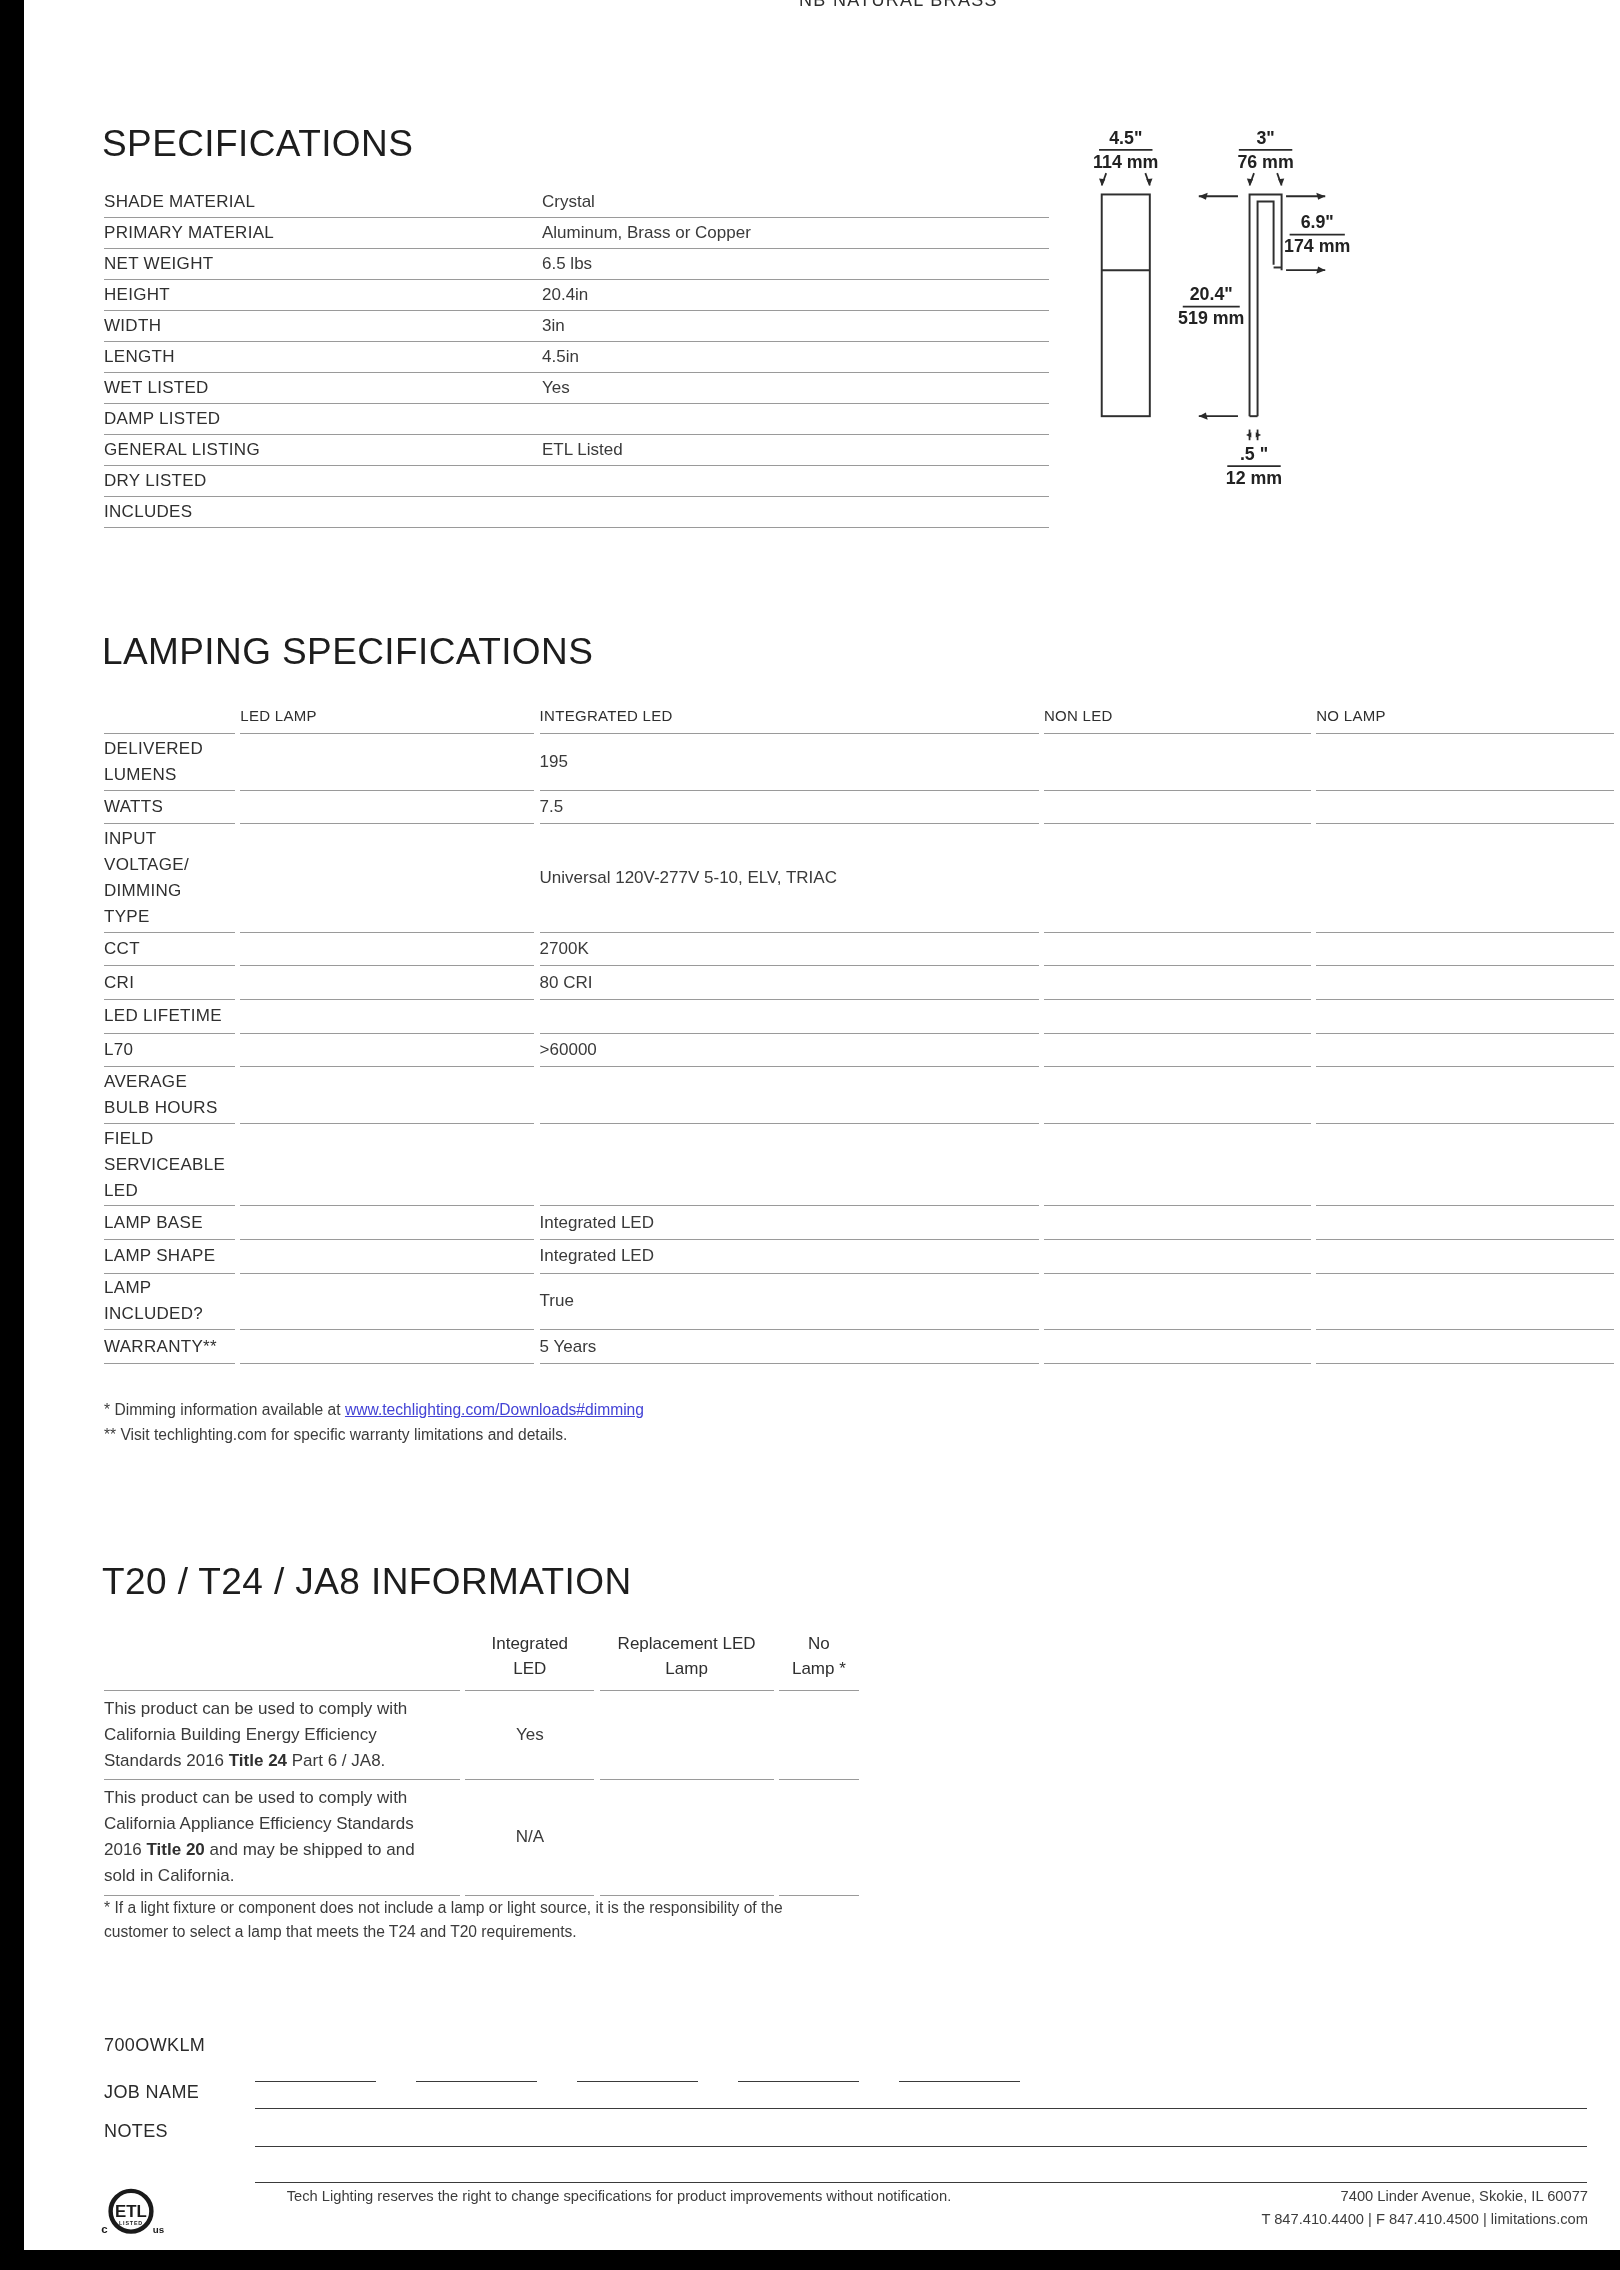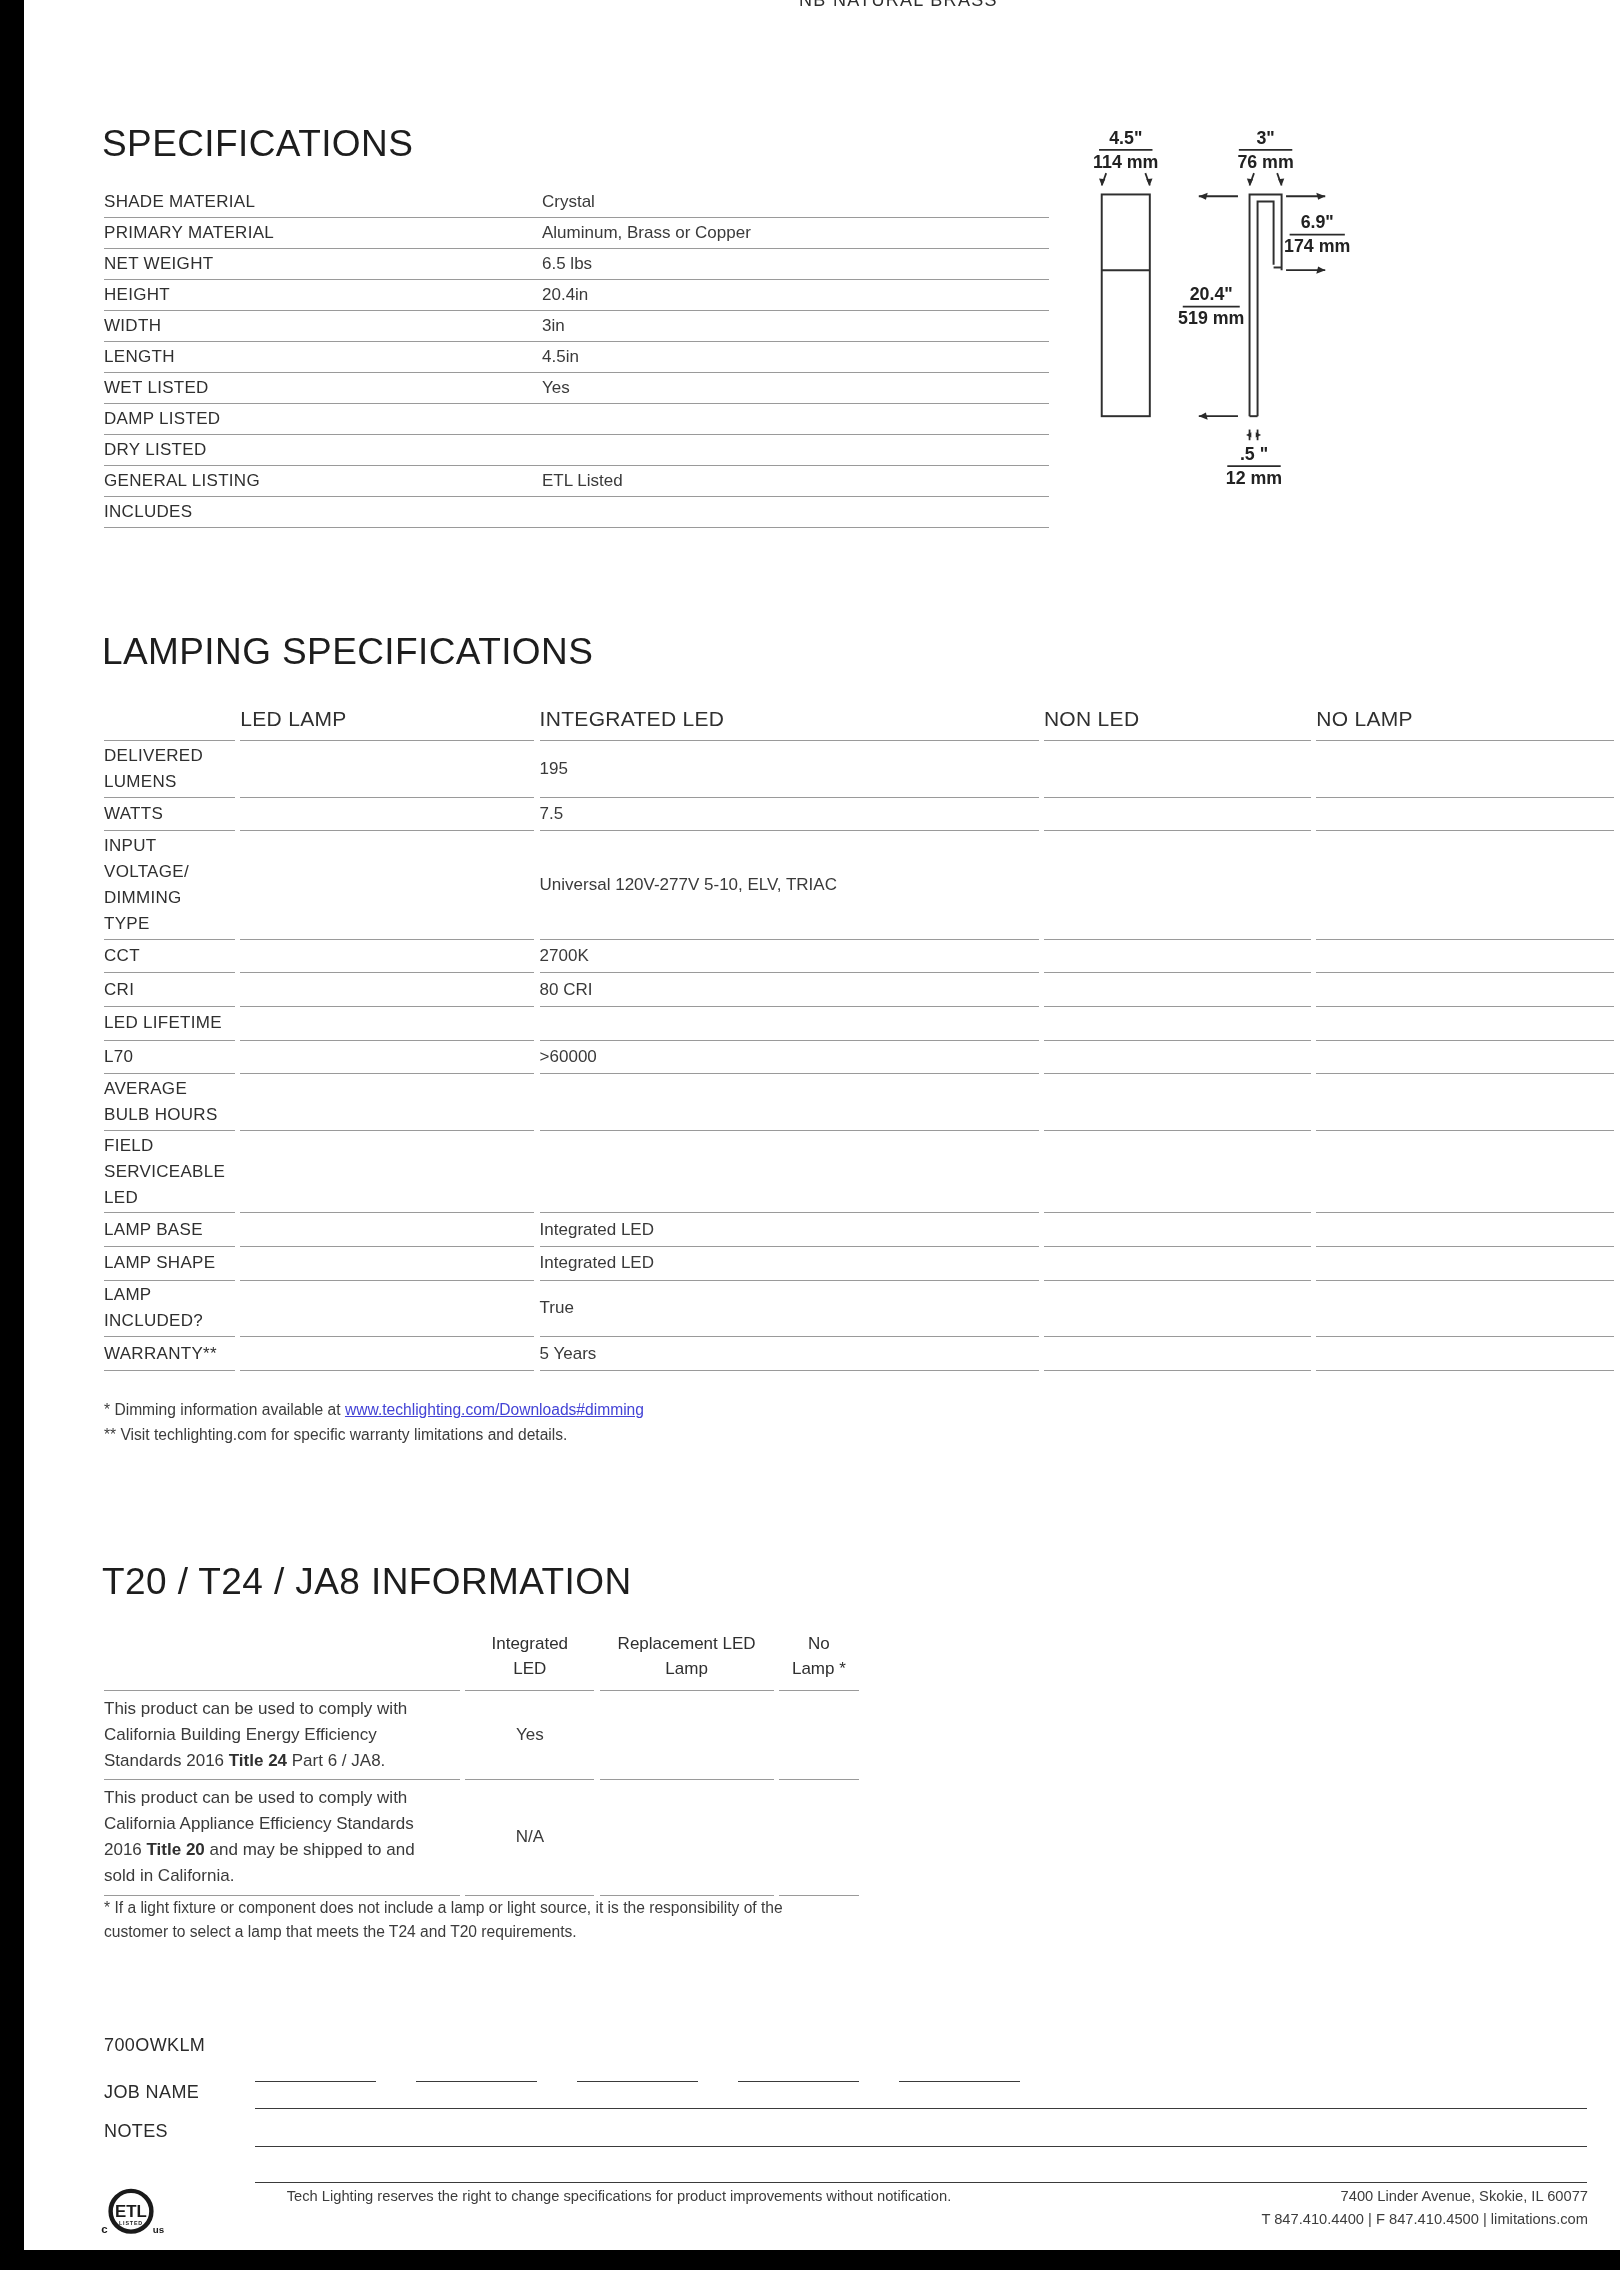--- a/index.html
+++ b/index.html
@@ -36,21 +36,21 @@
   .spec-row .lbl{font-size:17px;letter-spacing:0.3px;color:#2f2f2f;}
   .spec-row .val{font-size:17px;color:#3a3a3a;}
   
   .lamp-table{left:80px;top:700px;width:1510px;}
   .lamp-head,.lamp-row{
     display:grid;
     grid-template-columns:131px 294px 499px 267px 298px;
     column-gap:5.3px;
   }
   .lamp-head > div{
-    font-size:21px;letter-spacing:0.3px;color:#2f2f2f;
+    font-size:15px;letter-spacing:0.3px;color:#2f2f2f;
     padding:7.1px 0 9px 0;
     border-bottom:0.9px solid #9a9a9a;
   }
   .lamp-row > div{
     border-bottom:0.9px solid #9a9a9a;
     display:flex;align-items:center;
     min-height:29px;padding:1.8px 0;
     font-size:17px;line-height:26px;color:#3a3a3a;
   }
   .lamp-row .lbl{letter-spacing:0.3px;color:#2f2f2f;white-space:pre-line;}
@@ -120,26 +120,26 @@
       </div>
     <div class="spec-row">
         <div class="lbl">WET LISTED</div>
         <div class="val">Yes</div>
       </div>
     <div class="spec-row">
         <div class="lbl">DAMP LISTED</div>
         <div class="val"></div>
       </div>
     <div class="spec-row">
+        <div class="lbl">GENERAL LISTING</div>
+        <div class="val">ETL Listed</div>
+      </div>
+    <div class="spec-row">
         <div class="lbl">DRY LISTED</div>
         <div class="val"></div>
-      </div>
-    <div class="spec-row">
-        <div class="lbl">GENERAL LISTING</div>
-        <div class="val">ETL Listed</div>
       </div>
     <div class="spec-row">
         <div class="lbl">INCLUDES</div>
         <div class="val"></div>
       </div>
   </div>
 
   <div class="abs" style="left:1043px;top:116px;width:374px;height:392px;">
     <svg width="374" height="392" viewBox="0 0 420 440">
       <g stroke="#2f2f2f" stroke-width="2.2" fill="none">

